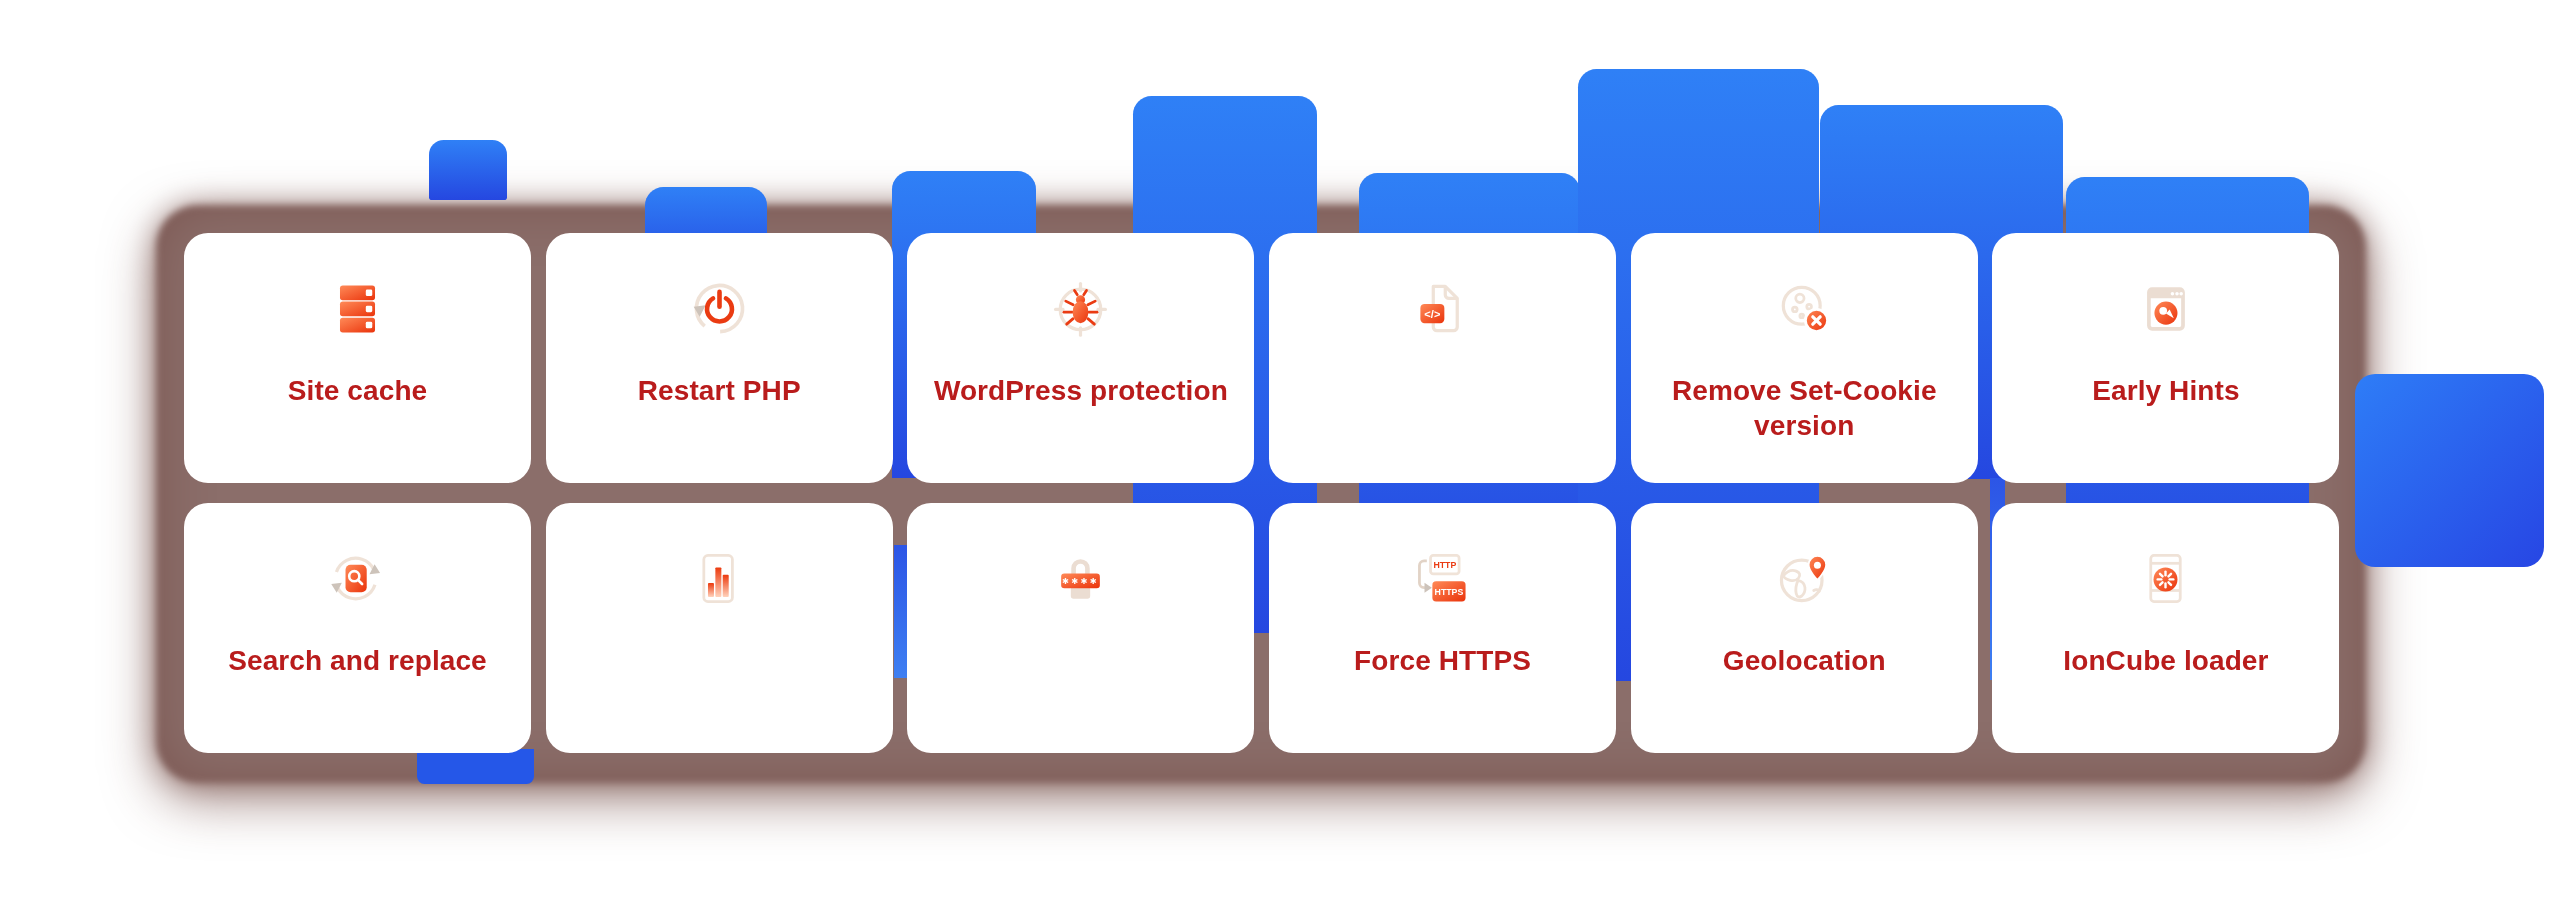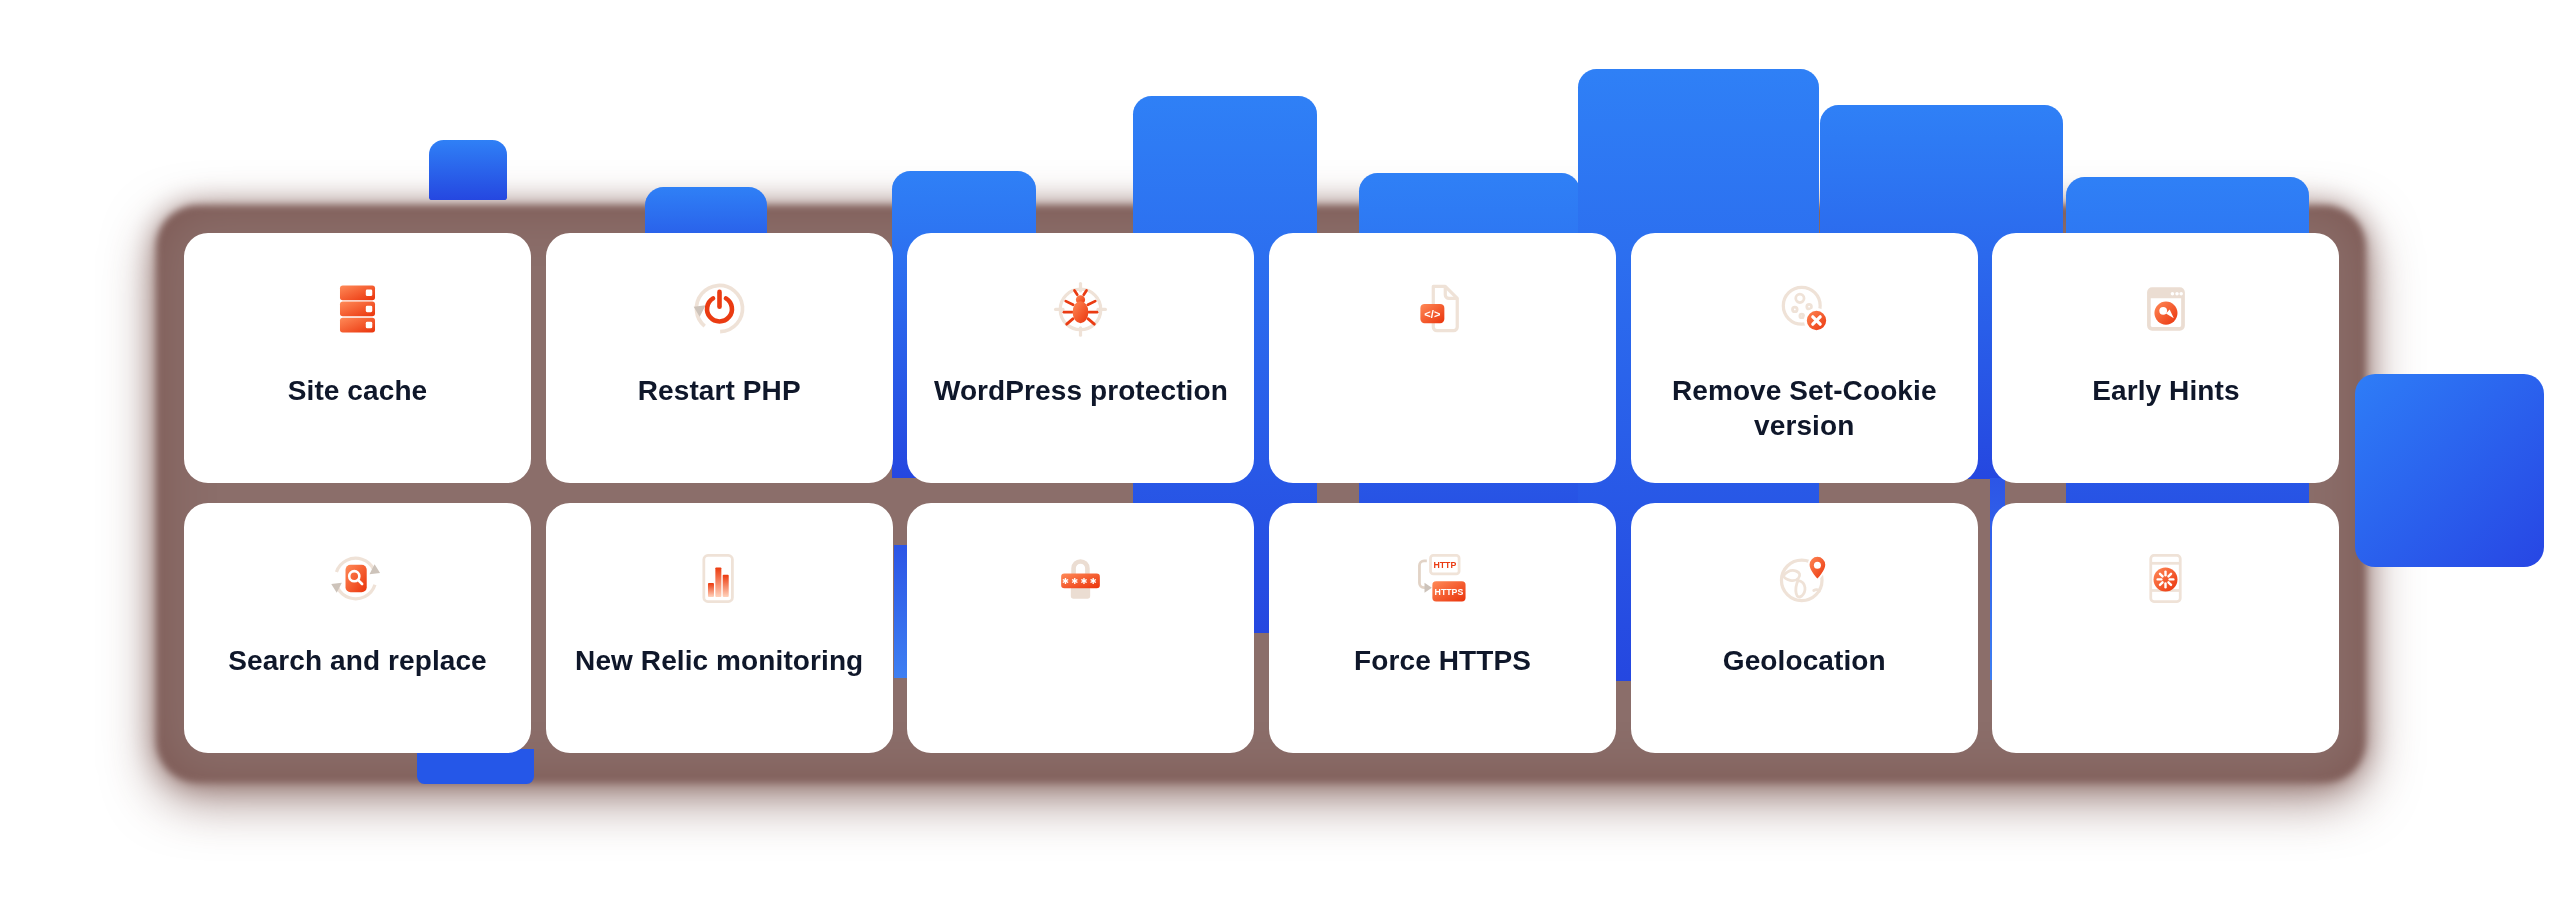--- a/index.html
+++ b/index.html
@@ -40,21 +40,21 @@
     display:grid;grid-template-columns:repeat(6,347px);
     grid-column-gap:14.7px;grid-row-gap:20px;
   }
   .card{
     width:347px;height:250px;background:#ffffff;border-radius:24px;
     box-sizing:border-box;padding-top:46px;text-align:center;
   }
   .icon-wrap{width:59px;height:59px;margin:0 auto;}
   .card .label{
     display:block;margin:35px 13px 0 13px;
-    font-size:28px;line-height:35px;font-weight:600;color:#0f172a;
+    font-size:28px;line-height:35px;font-weight:600;color:#b91c1c;
     letter-spacing:0.1px;
   }
   svg text{font-family:"Liberation Sans",sans-serif;}
 </style>
 </head>
 <body>
 
 <div class="stage">
 
   <svg width="0" height="0" style="position:absolute" aria-hidden="true">
@@ -205,21 +205,20 @@
 
     <div class="card">
       <div class="icon-wrap">
         <svg viewBox="0 0 64 64" width="59" height="59">
           <rect x="15" y="7" width="31" height="50" rx="4.5" fill="#fff" stroke="#EFE2D7" stroke-width="3"></rect>
           <rect x="19.5" y="37" width="6.5" height="15" rx="1" fill="url(#ogv)"></rect>
           <rect x="27.5" y="20" width="6.5" height="32" rx="1" fill="url(#ogv)"></rect>
           <rect x="35.5" y="28" width="6.5" height="24" rx="1" fill="url(#ogv)"></rect>
         </svg>
       </div>
-      <span class="label">New Relic monitoring</span>
     </div>
 
     <div class="card">
       <div class="icon-wrap">
         <svg viewBox="0 0 64 64" width="59" height="59">
           <path d="M24.5 27 v-6 a7.5 7.5 0 0 1 15 0 v6" fill="none" stroke="#EBDDD2" stroke-width="5"></path>
           <rect x="21.5" y="41" width="21" height="13" rx="3" fill="#EBDDD2"></rect>
           <rect x="11" y="26.5" width="42" height="16" rx="3.5" fill="url(#og)"></rect>
           <text x="32" y="38.5" font-size="9" fill="#fff" text-anchor="middle" letter-spacing="2.5">✱✱✱✱</text>
         </svg>
@@ -268,17 +267,18 @@
               <line x1="32" y1="37.5" x2="32" y2="41.5"></line>
             <line x1="23.5" y1="33" x2="27.5" y2="33"></line>
               <line x1="36.5" y1="33" x2="40.5" y2="33"></line>
             <line x1="26" y1="27" x2="28.8" y2="29.8"></line>
               <line x1="35.2" y1="36.2" x2="38" y2="39"></line>
             <line x1="38" y1="27" x2="35.2" y2="29.8"></line>
               <line x1="28.8" y1="36.2" x2="26" y2="39"></line>
           </g>
         </svg>
       </div>
+      <span class="label">IonCube loader</span>
     </div>
 
   </div>
 </div>
 
 
 </body></html>

